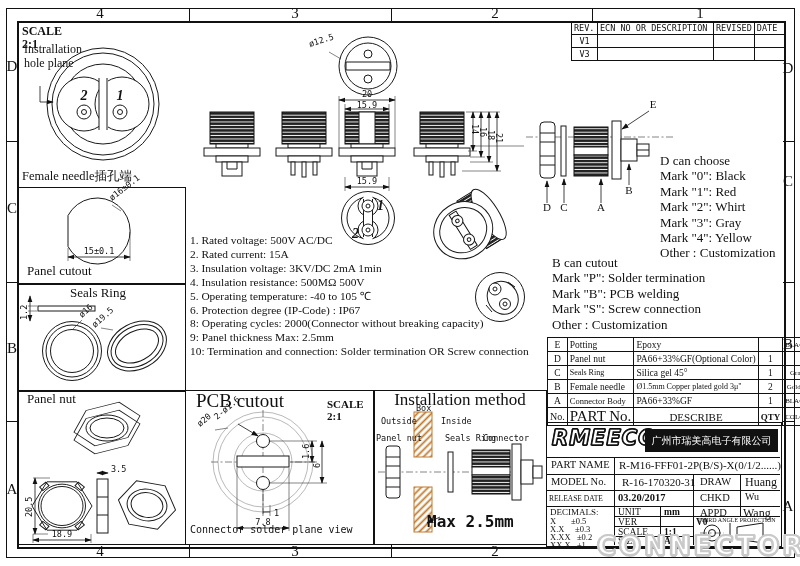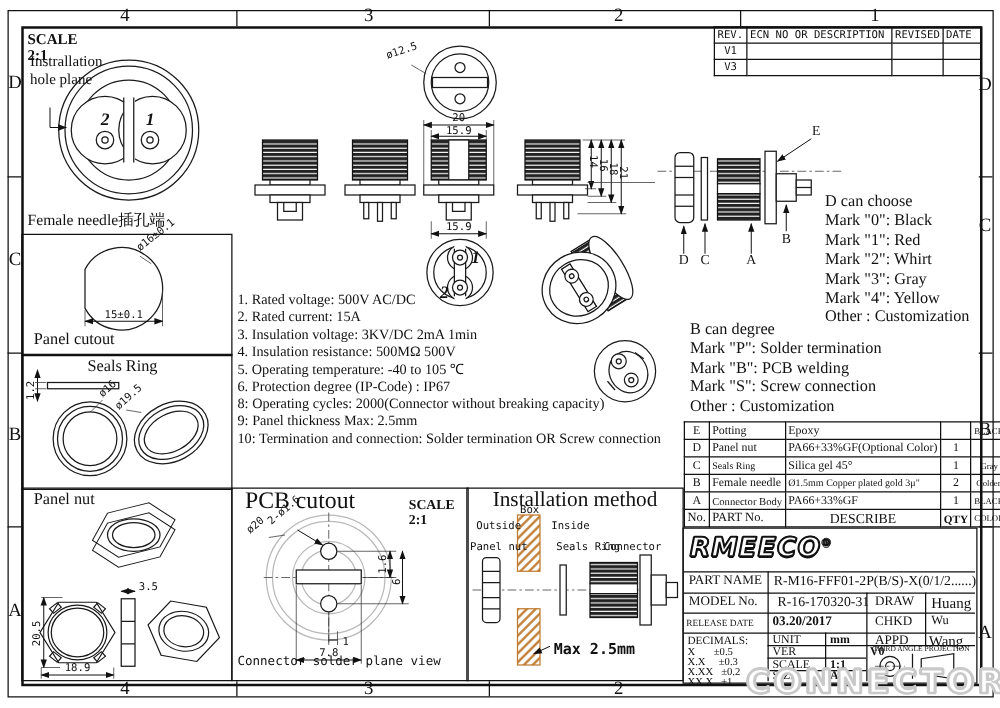--- a/index.html
+++ b/index.html
@@ -412,40 +412,40 @@
   <div class="chooselist" style="left:660px;top:153px;">
     <div>D can choose</div>
     <div>Mark "0": Black</div>
     <div>Mark "1": Red</div>
     <div>Mark "2": Whirt</div>
     <div>Mark "3": Gray</div>
     <div>Mark "4": Yellow</div>
     <div>Other : Customization</div>
   </div>
   <div class="chooselist" style="left:552px;top:255px;">
-    <div>B can degree</div>
+    <div>B can cutout</div>
     <div>Mark "P":  Solder termination</div>
     <div>Mark "B":  PCB welding</div>
     <div>Mark "S":  Screw connection</div>
     <div>Other : Customization</div>
   </div>
 
   <div class="abs" style="left:196px;top:390px;font-size:19px;">PCB cutout</div>
   <div class="abs" style="left:327px;top:398px;font-size:11px;font-weight:bold;">SCALE</div>
   <div class="abs" style="left:327px;top:410px;font-size:11px;font-weight:bold;">2:1</div>
   <div class="abs mono" style="left:190px;top:524px;font-size:10px;">Connector solder plane view</div>
 
   <div class="abs" style="left:380px;top:390px;width:160px;text-align:center;font-size:17px;">Installation method</div>
   <div class="abs mono" style="left:381px;top:416px;font-size:8.5px;">Outside</div>
   <div class="abs mono" style="left:416px;top:403px;font-size:8.5px;">Box</div>
   <div class="abs mono" style="left:441px;top:416px;font-size:8.5px;">Inside</div>
   <div class="abs mono" style="left:376px;top:433px;font-size:8.5px;">Panel nut</div>
   <div class="abs mono" style="left:445px;top:433px;font-size:8.5px;">Seals Ring</div>
   <div class="abs mono" style="left:483px;top:433px;font-size:8.5px;">Connector</div>
-  <div class="abs mono" style="left:443px;top:512px;font-size:12px;font-weight:bold;">Max 2.5mm</div>
+  <div class="abs mono" style="left:427px;top:512px;font-size:16px;font-weight:bold;">Max 2.5mm</div>
 
   <table class="rev">
     <colgroup>
         <col style="width:26px">
         <col style="width:116px">
         <col style="width:36px">
         <col style="width:30px">
       </colgroup>
     <tbody>
         <tr>
@@ -508,21 +508,21 @@
     </tr>
     <tr>
       <td style="text-align:center">A</td>
       <td style="font-size:8.5px">Connector Body</td>
       <td>PA66+33%GF</td>
       <td style="text-align:center">1</td>
       <td class="tiny" style="text-align:center">BLACK</td>
     </tr>
     <tr>
       <td style="text-align:center;font-size:10px">No.</td>
-      <td style="font-size:10px">PART No.</td>
+      <td style="font-size:15px">PART No.</td>
       <td style="font-size:11px;text-align:center">DESCRIBE</td>
       <td style="text-align:center;font-size:9px;font-weight:bold">QTY</td>
       <td class="tiny" style="text-align:center">COLOR</td>
     </tr>
   </tbody>
     </table>
 
   <div class="box" style="left:546px;top:422px;width:234px;height:123px;"></div>
   <div class="hl" style="left:547px;top:457px;width:233px;"></div>
   <div class="hl" style="left:547px;top:474px;width:233px;"></div>
@@ -530,20 +530,21 @@
   <div class="hl" style="left:547px;top:506px;width:233px;"></div>
   <div class="hl" style="left:614px;top:516px;width:166px;"></div>
   <div class="hl" style="left:614px;top:526px;width:79px;"></div>
   <div class="hl" style="left:614px;top:536px;width:79px;"></div>
   <div class="vl" style="left:614px;top:457px;height:88px;"></div>
   <div class="vl" style="left:660px;top:506px;height:39px;"></div>
   <div class="vl" style="left:693px;top:474px;height:71px;"></div>
   <div class="vl" style="left:740px;top:474px;height:42px;"></div>
 
   <div id="logo-rmeeco"><span>RMEECO</span><sup style="font-size:8px;-webkit-text-stroke:0.6px #111;">®</sup></div>
+  <div id="logo-cn">广州市瑞美高电子有限公司</div>
 
   <div class="tb-lab" style="left:551px;top:459px;">PART NAME</div>
   <div class="tb-val" style="left:619px;top:459px;">R-M16-FFF01-2P(B/S)-X(0/1/2......)</div>
   <div class="tb-lab" style="left:551px;top:476px;">MODEL No.</div>
   <div class="tb-val" style="left:622px;top:476px;">R-16-170320-31</div>
   <div class="tb-lab" style="left:700px;top:476px;">DRAW</div>
   <div class="tb-val" style="left:745px;top:475px;font-size:12px;">Huang</div>
   <div class="tb-lab" style="left:549px;top:494px;font-size:7.5px;">RELEASE DATE</div>
   <div class="tb-val" style="left:618px;top:492px;font-weight:bold;font-size:10.5px;">03.20/2017</div>
   <div class="tb-lab" style="left:700px;top:492px;">CHKD</div>

